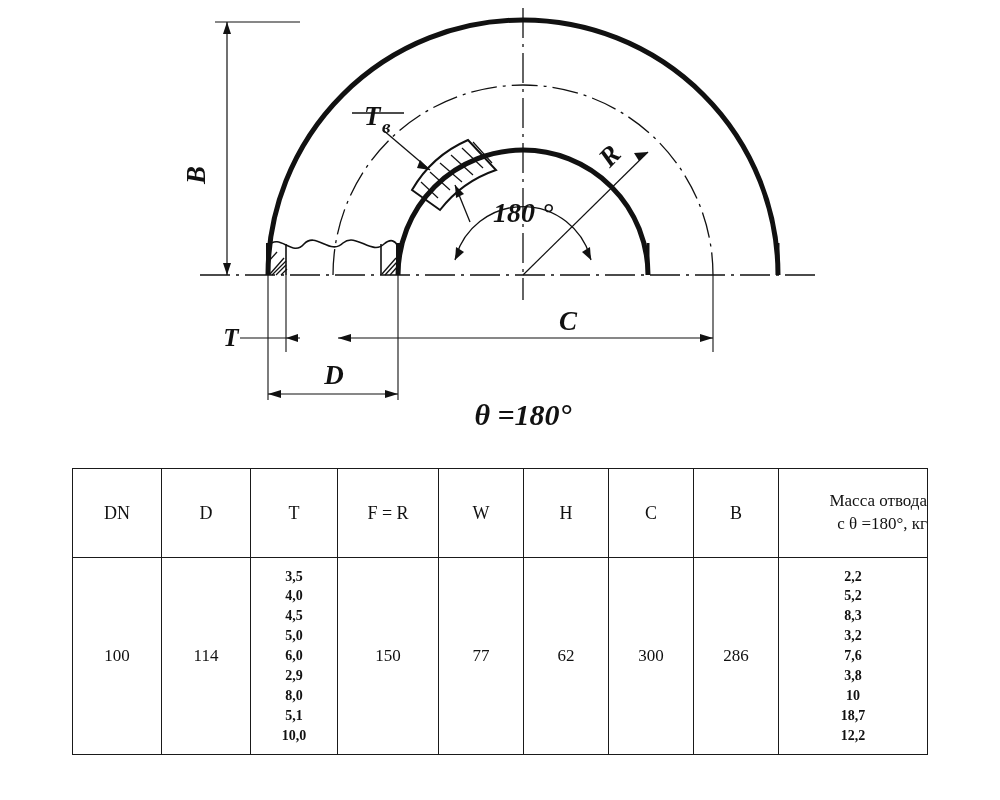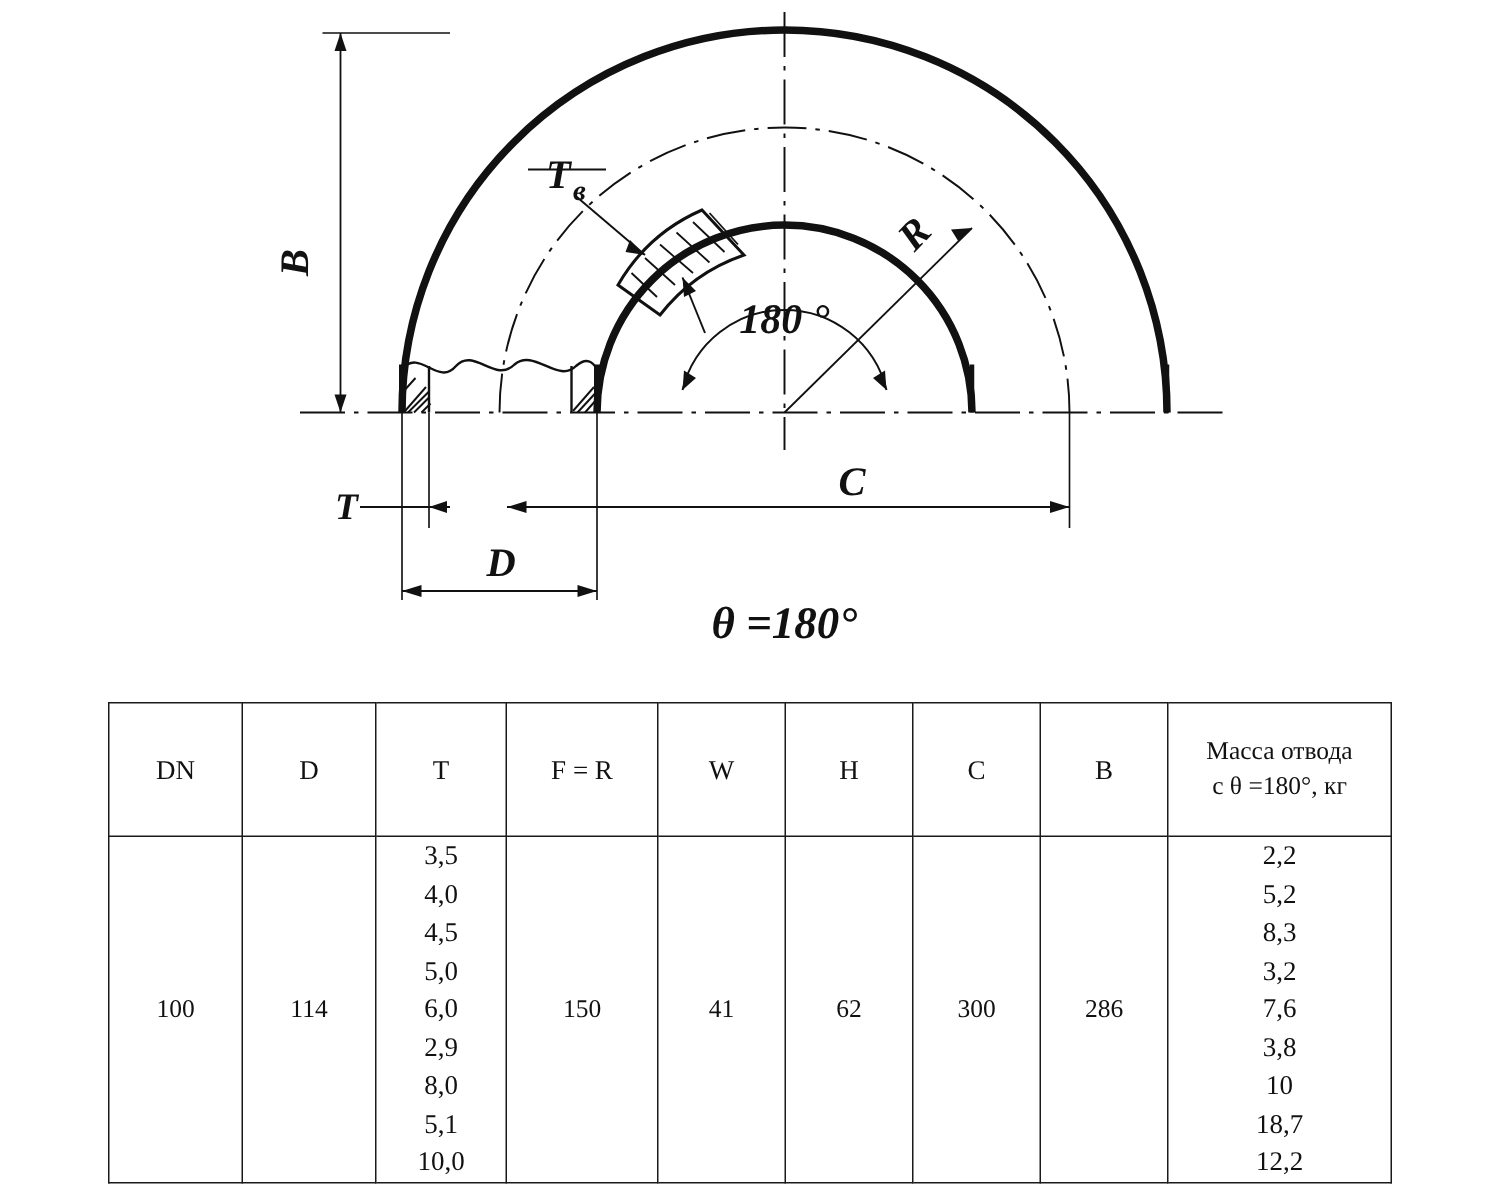--- a/index.html
+++ b/index.html
@@ -64,30 +64,31 @@
   }
   table.spec tbody td {
     height: 196px;
   }
   .stack {
     display: flex;
     flex-direction: column;
     align-items: center;
     justify-content: center;
     line-height: 1.42;
-    font-size: 18px;
+    font-size: 14px;
+    font-weight: bold;
   }
   .stack span {
     display: block;
   }
   .mass-head {
     line-height: 1.35;
     font-size: 17px;
   }
-  .mass-head span { display: block; }
+  .mass-head span { display: block; text-align: right; }
 </style>
 </head>
 <body>
 
 <div id="drawing-area">
   <svg width="1000" height="455" viewBox="0 0 1000 455" xmlns="http://www.w3.org/2000/svg">
 
     <path d="M 268,275 A 255,255 0 0 1 778,275" fill="none" stroke="#111111" stroke-width="5"></path>
 
     <path d="M 398,275 A 125,125 0 0 1 648,275" fill="none" stroke="#111111" stroke-width="5"></path>
@@ -206,21 +207,21 @@
             <span>4,5</span>
             <span>5,0</span>
             <span>6,0</span>
             <span>2,9</span>
             <span>8,0</span>
             <span>5,1</span>
             <span>10,0</span>
           </div>
         </td>
         <td>150</td>
-        <td>41</td>
+        <td>77</td>
         <td>62</td>
         <td>300</td>
         <td>286</td>
         <td>
           <div class="stack">
             <span>2,2</span>
             <span>5,2</span>
             <span>8,3</span>
             <span>3,2</span>
             <span>7,6</span>

